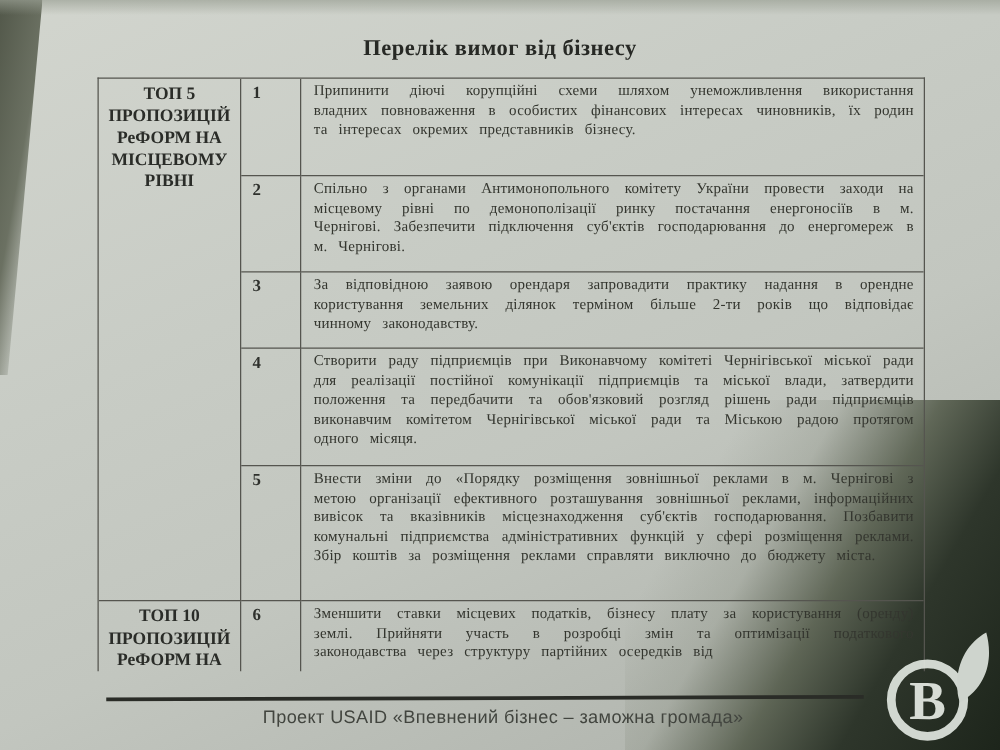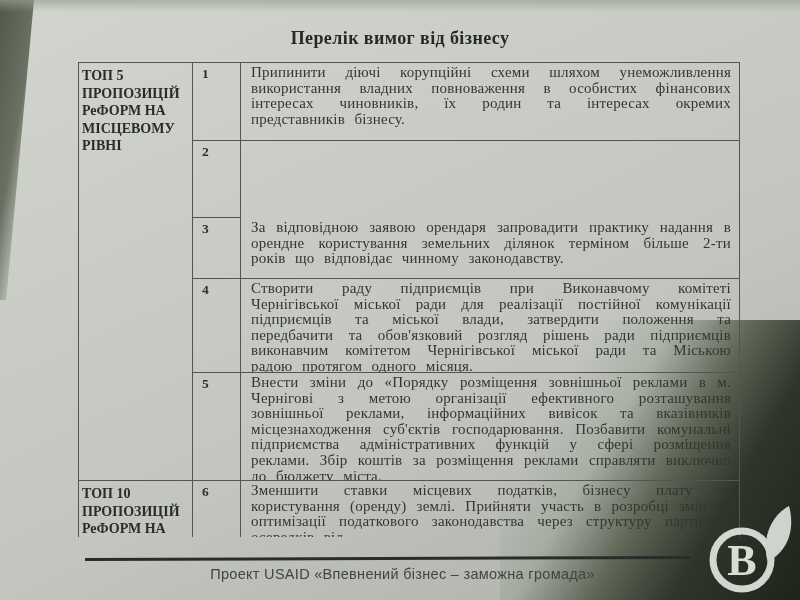--- a/index.html
+++ b/index.html
@@ -45,33 +45,33 @@
     overflow:hidden;
     color:var(--ink);
   }
   .cell{background:transparent;}
   .cat,.num{border-right:1px solid var(--border);}
   .cell{border-bottom:1px solid var(--border);}
   .cat2{border-bottom:none;}
   .cat{
     grid-column:1;
     font-weight:bold;font-size:14px;line-height:17.5px;
-    padding:4px 3px 0 3px;
+    text-align:center;padding:4px 3px 0 3px;
     color:#2a2c28;
   }
   .cat1{grid-row:1 / span 5;}
   .cat2{grid-row:6;}
   .num{
     grid-column:2;
     font-weight:bold;font-size:13.5px;
     padding:3px 0 0 9px;
   }
   .txt{
     grid-column:3;
-    font-size:15px;line-height:15.6px;
+    font-size:12px;line-height:15.6px;
     letter-spacing:.2px;word-spacing:5.5px;
     text-align:justify;
     padding:2px 8px 0 10px;
     overflow:hidden;
     color:#34362f;
   }
   .r1{grid-row:1;} .r2{grid-row:2;} .r3{grid-row:3;}
   .r4{grid-row:4;} .r5{grid-row:5;} .r6{grid-row:6;}
   .footer-line{
     position:absolute;left:85px;top:557px;width:606px;height:3px;
@@ -104,20 +104,21 @@
 <h1 class="title">Перелік вимог  від бізнесу</h1>
 
 <div class="rtable">
   <div class="cell cat cat1">ТОП 5 ПРОПОЗИЦІЙ РеФОРМ НА МІСЦЕВОМУ РІВНІ</div>
   <div class="cell cat cat2">ТОП 10 ПРОПОЗИЦІЙ РеФОРМ НА МІСЦЕВОМУ</div>
 
   <div class="cell num r1">1</div>
   <div class="cell txt r1">Припинити діючі корупційні схеми шляхом унеможливлення використання владних повноваження в особистих фінансових інтересах чиновників, їх родин та інтересах окремих представників бізнесу.</div>
 
   <div class="cell num r2">2</div>
+  <div class="cell txt r2">Спільно з органами Антимонопольного комітету України провести заходи на місцевому рівні по демонополізації ринку постачання енергоносіїв в м. Чернігові. Забезпечити підключення суб'єктів господарювання до енергомереж в м. Чернігові.</div>
 
   <div class="cell num r3">3</div>
   <div class="cell txt r3">За відповідною заявою орендаря запровадити практику надання в орендне користування земельних ділянок терміном більше 2-ти років що відповідає чинному законодавству.</div>
 
   <div class="cell num r4">4</div>
   <div class="cell txt r4">Створити раду підприємців при Виконавчому комітеті Чернігівської міської ради для реалізації постійної комунікації підприємців та міської влади, затвердити положення та передбачити та обов'язковий розгляд рішень ради підприємців виконавчим комітетом Чернігівської міської ради та Міською радою протягом одного місяця.</div>
 
   <div class="cell num r5">5</div>
   <div class="cell txt r5">Внести зміни до «Порядку розміщення зовнішньої реклами в м. Чернігові з метою організації ефективного розташування зовнішньої реклами, інформаційних вивісок та вказівників місцезнаходження суб'єктів господарювання. Позбавити комунальні підприємства адміністративних функцій у сфері розміщення реклами. Збір коштів за розміщення реклами справляти виключно до бюджету міста.</div>
 

